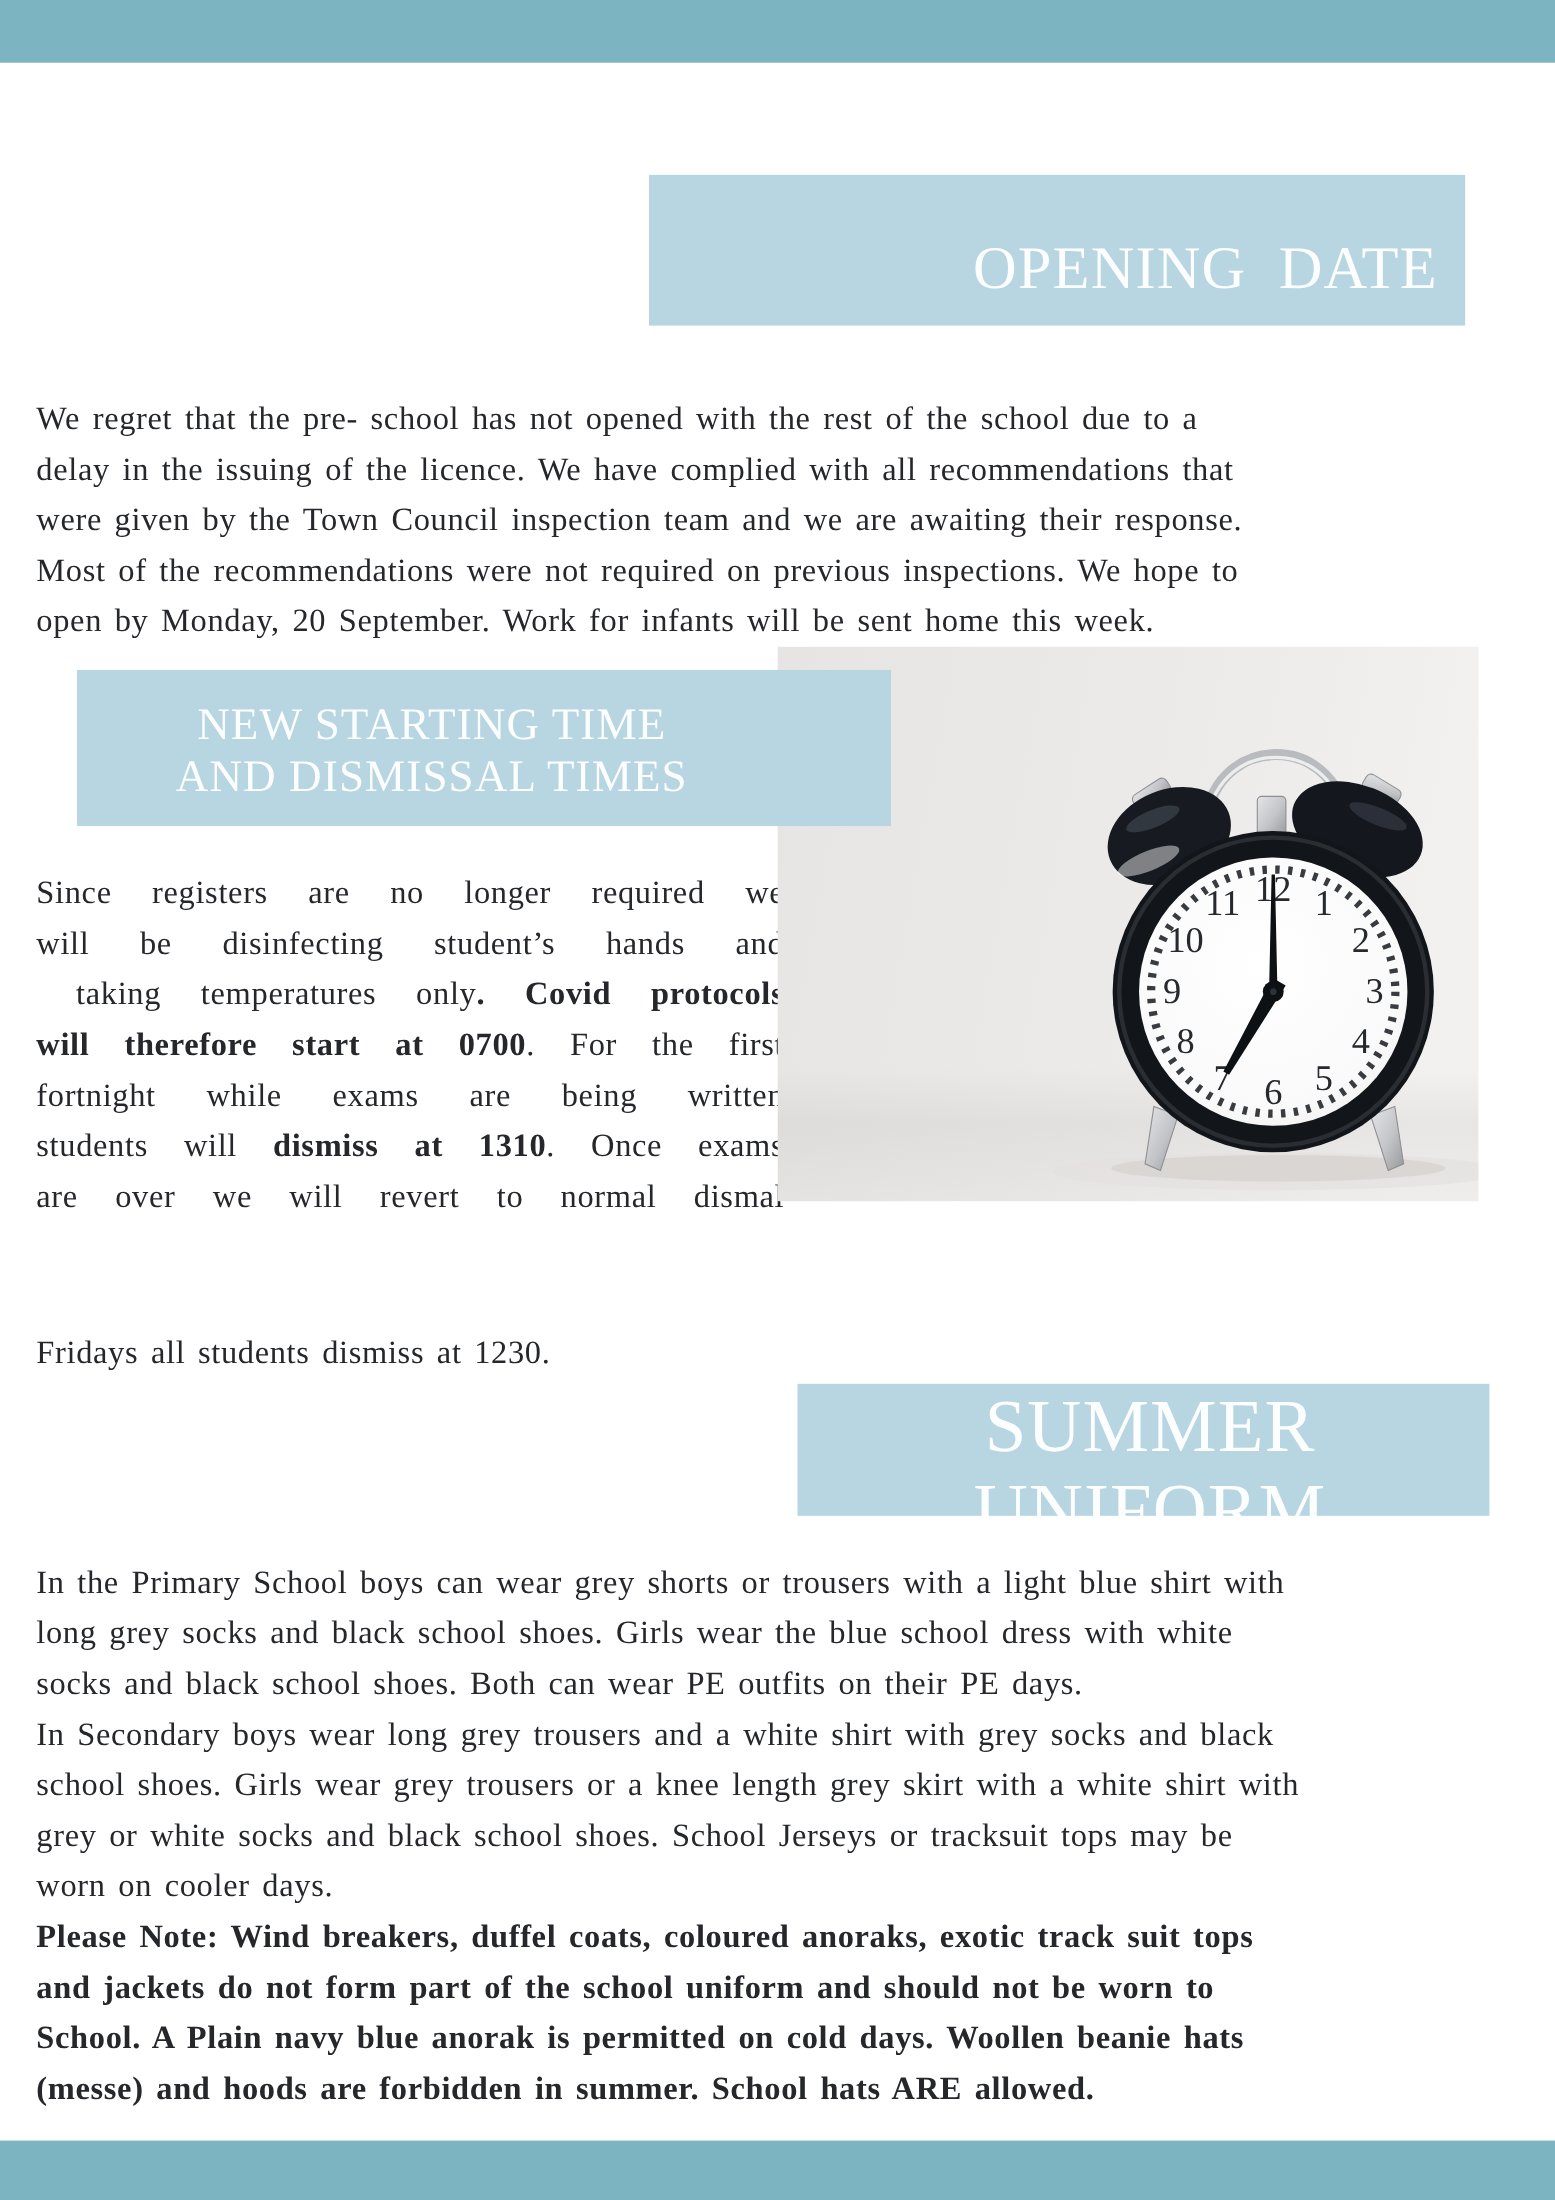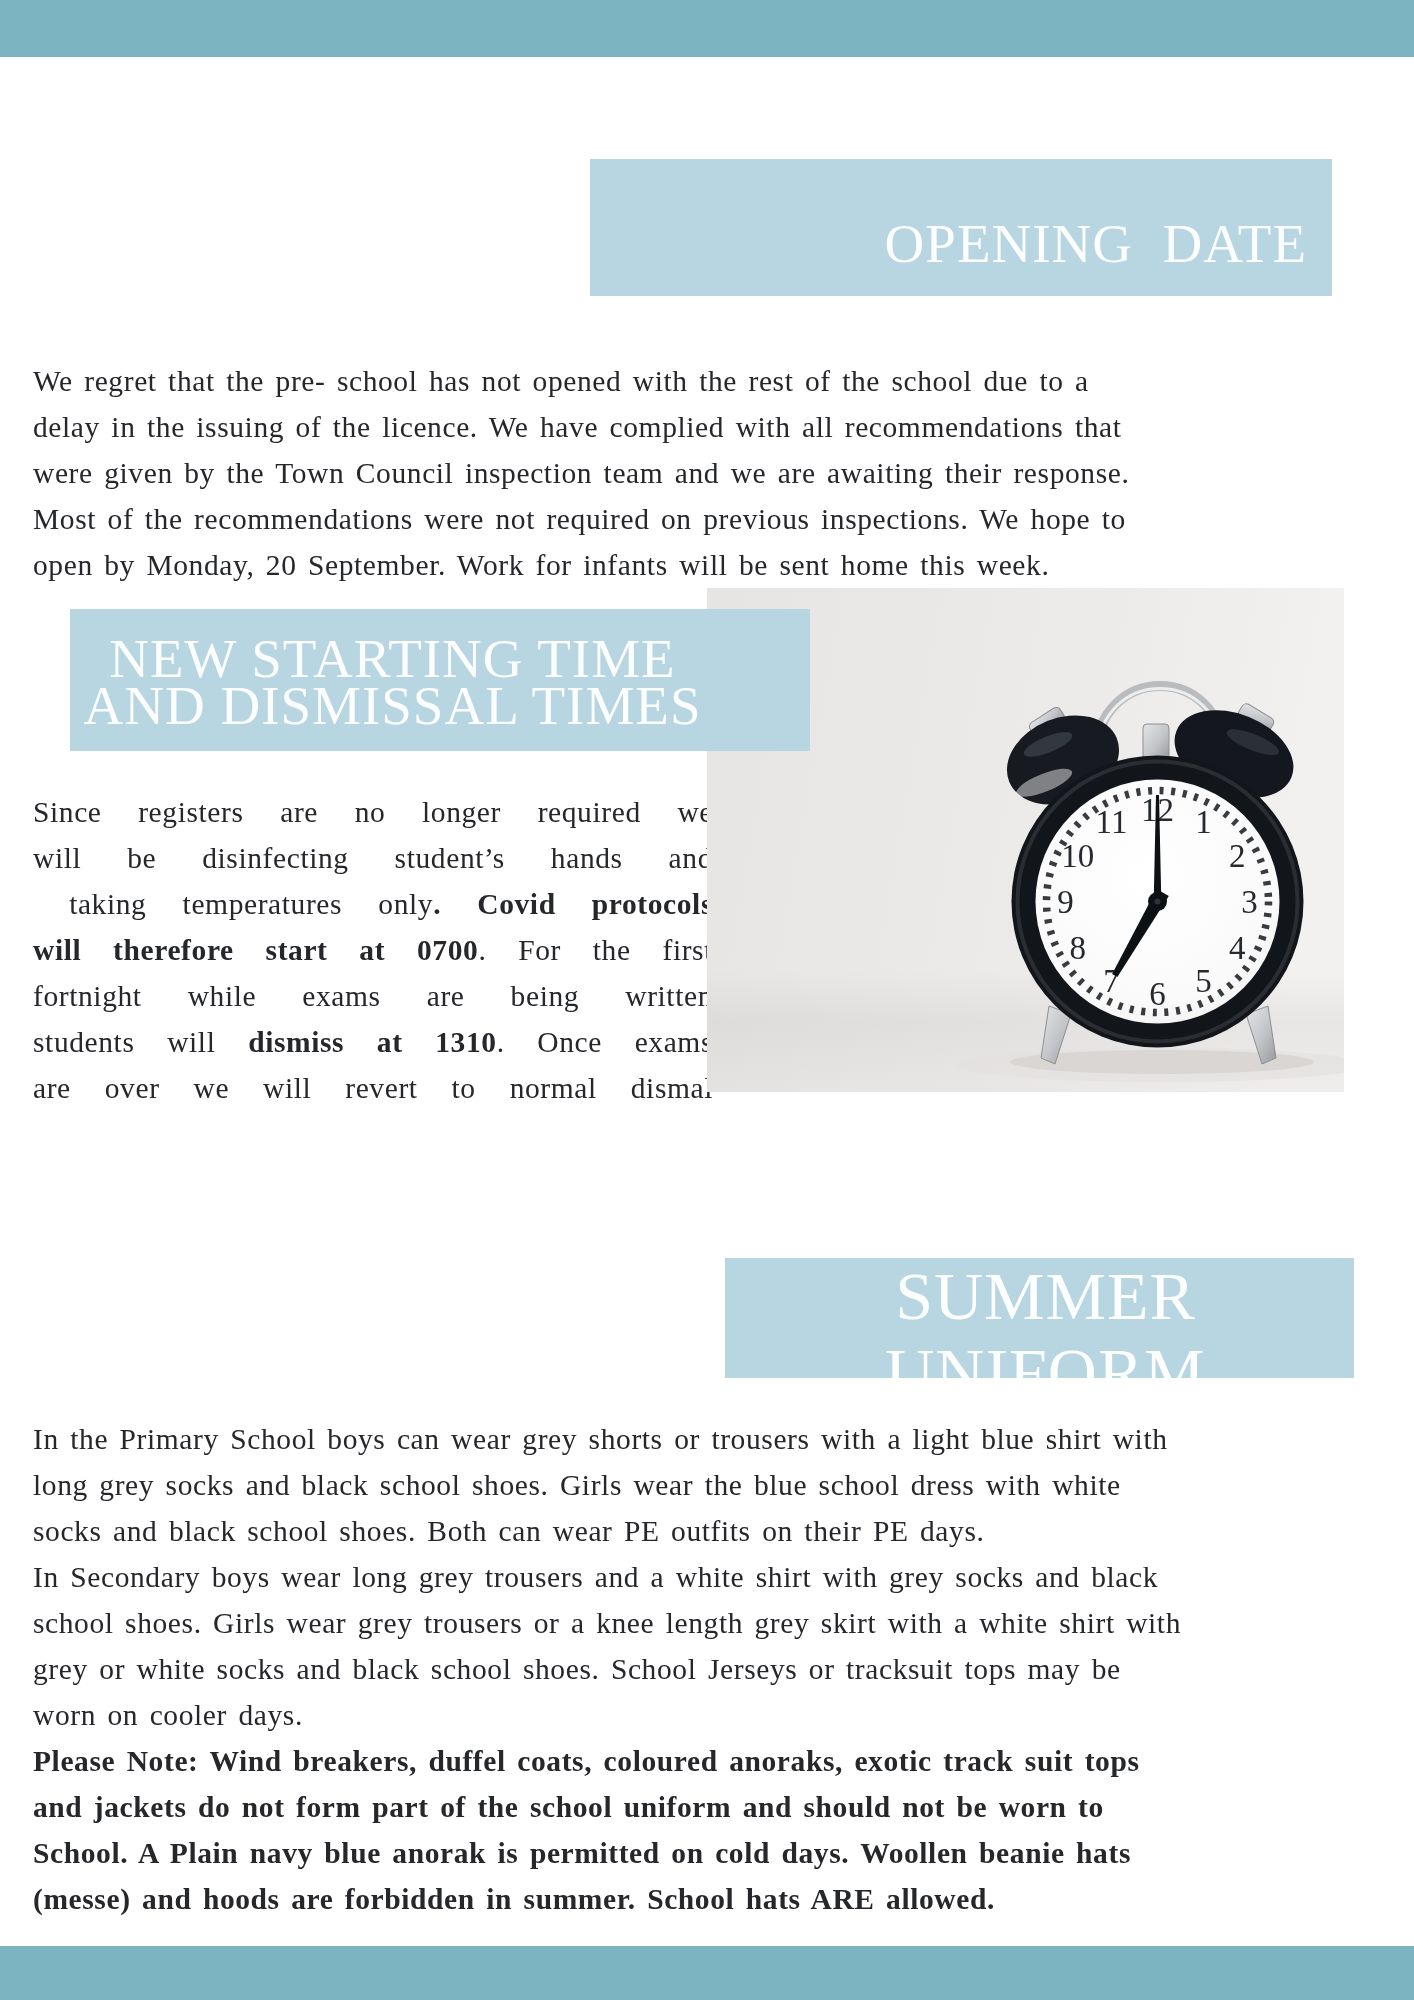--- a/index.html
+++ b/index.html
@@ -26,21 +26,21 @@
   .heading-lines{white-space:pre;}
   #block-reception{
     left:590px;top:159px;width:742px;height:137px;
     text-align:right;
     font-size:55px;line-height:48px;letter-spacing:1px;
     padding-top:13px;box-sizing:border-box;padding-right:25px;
   }
   #block-times{
     left:70px;top:609px;width:740px;height:142px;
     text-align:center;
-    font-size:55px;line-height:47px;letter-spacing:1px;
+    font-size:41px;line-height:47px;letter-spacing:1px;
     padding-top:26px;padding-right:95px;box-sizing:border-box;
   }
   #block-uniform{
     left:725px;top:1258px;width:629px;height:120px;
     text-align:center;
     font-size:68px;line-height:76px;letter-spacing:1px;
     padding-left:12px;box-sizing:border-box;
   }
   .bodytext{
     position:absolute;
@@ -152,21 +152,21 @@
       <circle cx="450.5" cy="313.5" r="3" fill="#2e3237"></circle>
     </svg>
   </div>
 
   <div id="block-times" class="heading-block">
     <div class="heading-lines"><span>NEW STARTING TIME</span><br><span>AND DISMISSAL TIMES</span></div>
   </div>
 
   <div id="para-times-narrow" class="bodytext"><span>Since registers are no longer required we</span><br><span>will be disinfecting student’s hands and</span><br><span>&nbsp;taking temperatures only</span><b>. Covid protocols</b><br><b>will therefore start at 0700</b><span>. For the first</span><br><span>fortnight while exams are being written</span><br><span>students will </span><b>dismiss at 1310</b><span>. Once exams</span><br><span>are over we will revert to normal dismal</span></div>
 
-  <div id="para-times-wide" class="bodytext"><br><br></div>
+  <div id="para-times-wide" class="bodytext"><br><br><span>Fridays all students dismiss at 1230.</span></div>
 
   <div id="block-uniform" class="heading-block">
     <div>SUMMER UNIFORM</div>
   </div>
 
   <div id="para-uniform" class="bodytext"><span>In the Primary School boys can wear grey shorts or trousers with a light blue shirt with</span><br><span>long grey socks and black school shoes. Girls wear the blue school dress with white</span><br><span>socks and black school shoes. Both can wear PE outfits on their PE days.</span><br><span>In Secondary boys wear long grey trousers and a white shirt with grey socks and black</span><br><span>school shoes. Girls wear grey trousers or a knee length grey skirt with a white shirt with</span><br><span>grey or white socks and black school shoes. School Jerseys or tracksuit tops may be</span><br><span>worn on cooler days.</span><br><b>Please Note: Wind breakers, duffel coats, coloured anoraks, exotic track suit tops</b><br><b>and jackets do not form part of the school uniform and should not be worn to</b><br><b>School. A Plain navy blue anorak is permitted on cold days. Woollen beanie hats</b><br><b>(messe) and hoods are forbidden in summer. School hats ARE allowed.</b></div>
 
   <div id="bar-bottom" class="accent-bar"></div>
 
 </div>

